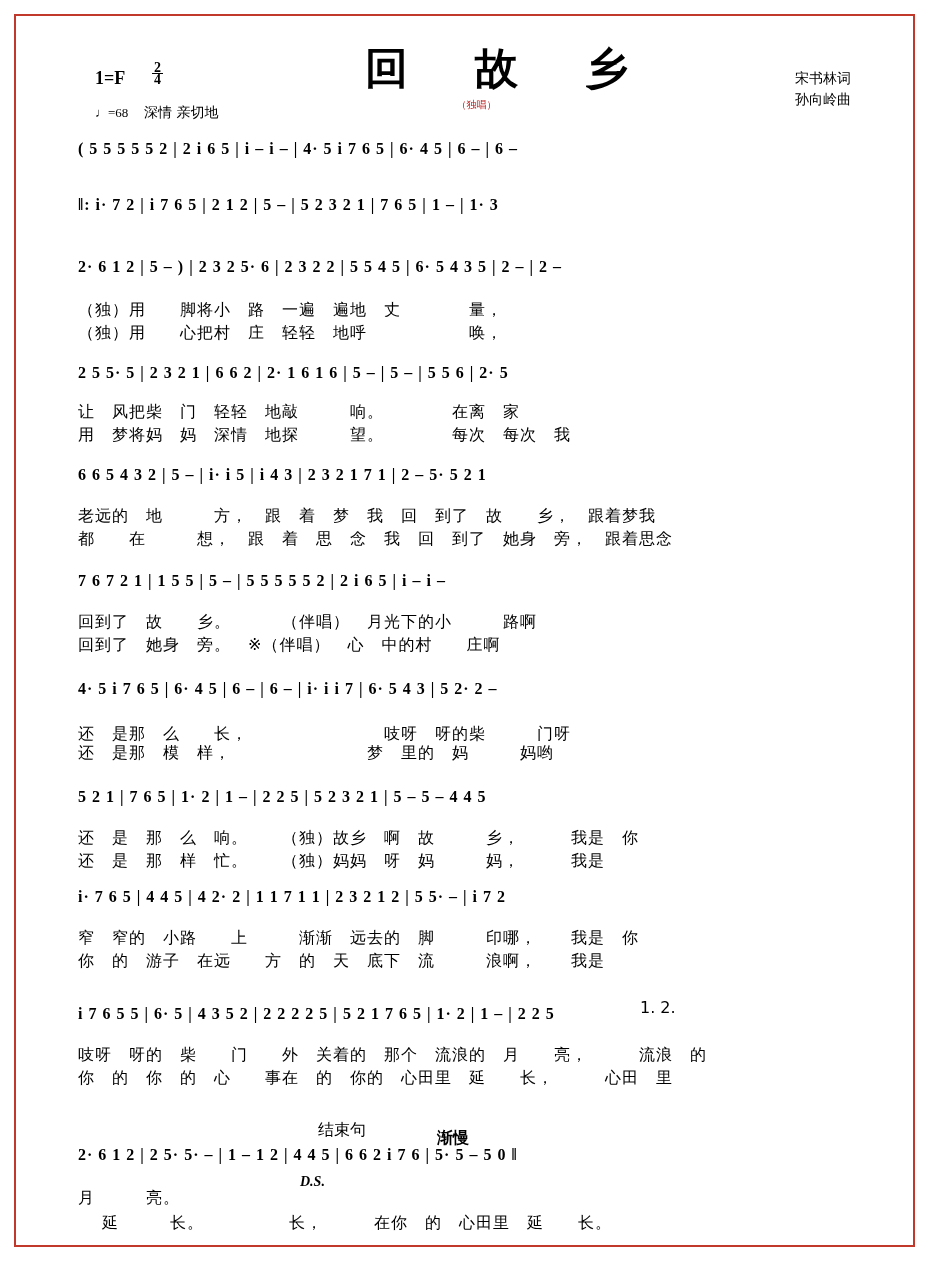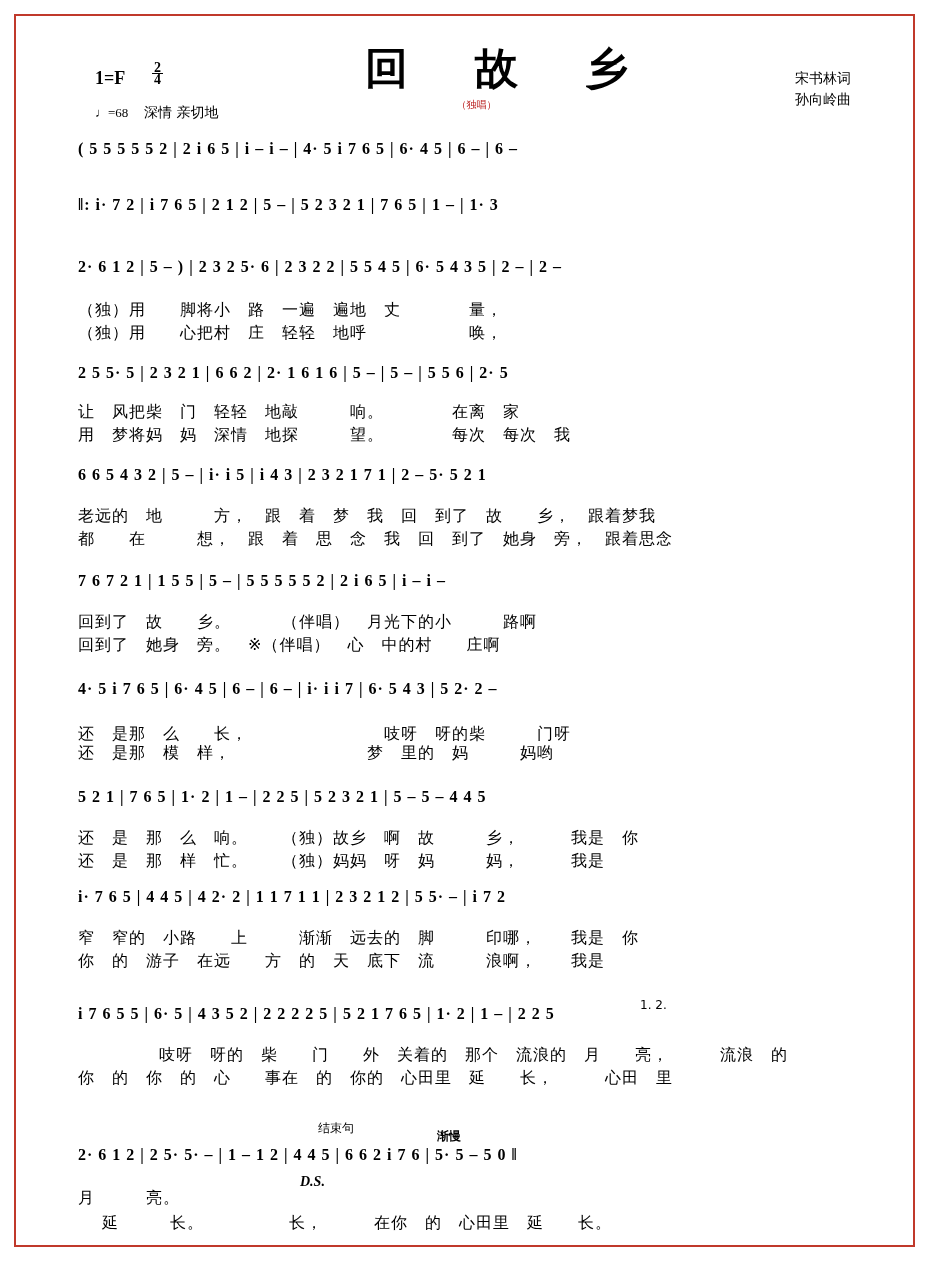--- a/index.html
+++ b/index.html
@@ -89,21 +89,21 @@
   }
   .lyr{
     position:absolute;left:78px;right:60px;
     font-size:16px;
     white-space:nowrap;
     font-family:"DejaVu Sans", sans-serif;
     letter-spacing:1px;
   }
   .lyr.l2{}
   .ital{font-style:italic;font-weight:bold;font-size:14px;}
-  .tiny{font-size:12px;font-family:"DejaVu Sans",sans-serif;}
+  .tiny{font-size:16px;font-family:"DejaVu Sans",sans-serif;}
 </style>
 </head>
 <body>
 
 <div class="sheet">
   <div class="border"></div>
 
   <div class="title">回  故  乡</div>
   <div class="subtitle">（独唱）</div>
   <div class="key">1=F</div>
@@ -163,21 +163,21 @@
   </div>
 
   <div class="row" style="top:888px;">
     <div class="notes">i· 7 6 5 | 4 4  5 | 4 2·    2 | 1 1  7 1 1 | 2 3 2 1 2 | 5 5·  – | i 7 2</div>
     <div class="lyr" style="top:40px;">窄　窄的　小路　　上　　　渐渐　远去的　脚　　　印哪，　　我是　你</div>
     <div class="lyr l2" style="top:63px;">你　的　游子　在远　　方　的　天　底下　流　　　浪啊，　　我是</div>
   </div>
 
   <div class="row" style="top:1005px;">
     <div class="notes">i 7 6 5 5 | 6· 5 | 4 3 5 2 | 2 2 2  2 5 | 5 2 1  7 6 5 | 1· 2 | 1 – | 2 2  5</div>
-    <div class="lyr" style="top:40px;text-align:center;">吱呀　呀的　柴　　门　　外　关着的　那个　流浪的　月　　亮，　　　流浪　的</div>
+    <div class="lyr" style="top:40px;">吱呀　呀的　柴　　门　　外　关着的　那个　流浪的　月　　亮，　　　流浪　的</div>
     <div class="lyr l2" style="top:63px;">你　的　你　的　心　　事在　的　你的　心田里　延　　长，　　　心田　里</div>
     <div class="tiny" style="position:absolute;left:640px;top:-7px;">
       <span>1.</span>
       <span>2.</span>
     </div>
   </div>
 
   <div class="row" style="top:1120px;">
     <div class="tiny" style="position:absolute;left:318px;top:0px;text-align:right;">结束句</div>
     <div class="tiny" style="position:absolute;left:437px;top:8px;font-weight:bold;">渐慢</div>

